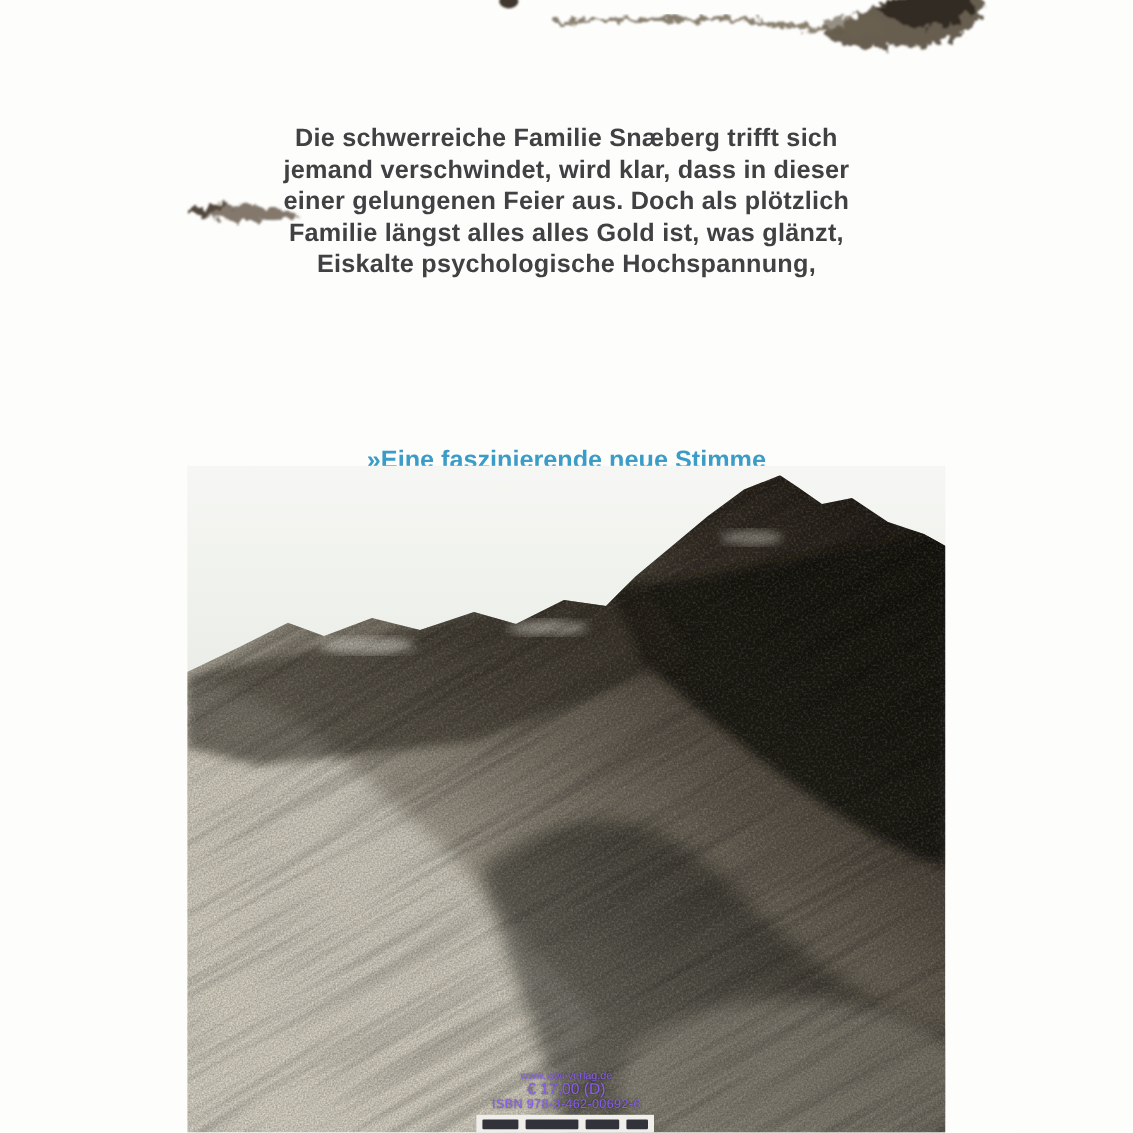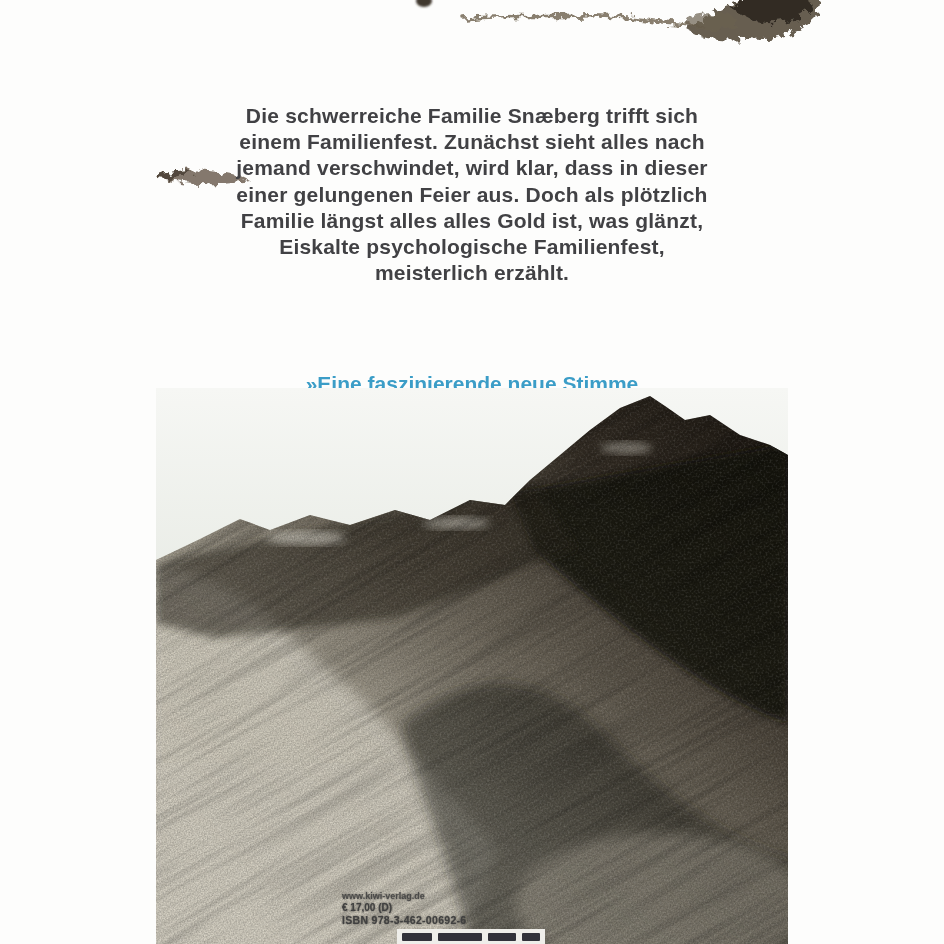--- a/index.html
+++ b/index.html
@@ -30,25 +30,25 @@
     font-size:18px;font-weight:bold;letter-spacing:2.6px;
     color:#3596c0;
   }
   
   .photo{
     position:absolute;left:156px;top:388px;width:632px;height:556px;
   }
   
   .imprint{
     position:absolute;left:342px;top:891px;width:260px;
-    color:#404040;font-weight:bold;
+    text-align:center;color:#8b5cf6;font-weight:normal;
     text-shadow:0 0 2px rgba(0,0,0,.6);
   }
   .imprint .site{font-size:9px;line-height:11px;opacity:.9;}
-  .imprint .price{font-size:10px;line-height:12px;}
+  .imprint .price{font-size:13px;line-height:12px;}
   .imprint .isbn{font-size:10.5px;line-height:12px;letter-spacing:.3px;}
   .series-box{
     position:absolute;left:397px;top:929px;width:148px;height:15px;
     background:#efeeea;display:flex;align-items:flex-start;
     justify-content:center;gap:6px;padding-top:4px;box-sizing:border-box;
   }
   .series-box i{display:block;height:8px;background:#32323a;border-radius:1px;}
   
   .ink{position:absolute;left:0;top:0;}
 </style>
@@ -79,26 +79,24 @@
 
   <svg class="ink" width="944" height="944" viewBox="0 0 944 944" style="pointer-events:none">
     <g filter="url(#rough)">
       <path d="M156,177 C180,167 208,168 232,174 C240,176 246,179 250,181 C230,184 200,186 178,182 C166,180 158,179 156,177 Z" fill="#6e6253" opacity="0.85"></path>
       <path d="M156,177 C166,171 180,170 192,172 C180,178 168,180 158,179 Z" fill="#4e4437" opacity="0.9"></path>
     </g>
   </svg>
 
   <div class="blurb">
     <div>Die schwerreiche Familie Snæberg trifft sich</div>
-    <div>einem Familienfest. Zunächst sieht alles nach</div>
     <div>jemand verschwindet, wird klar, dass in dieser</div>
     <div>einer gelungenen Feier aus. Doch als plötzlich</div>
     <div>Familie längst alles alles Gold ist, was glänzt,</div>
-    <div>Eiskalte psychologische Familienfest,</div>
-    <div>meisterlich erzählt.</div>
+    <div>Eiskalte psychologische Hochspannung,</div>
   </div>
 
   <div class="quote">
     <div>»Eine faszinierende neue Stimme</div>
     <div>in der isländischen Krimiliteratur.«</div>
   </div>
   <div class="quote-attrib">YRSA SIGURÐARDÓTTIR</div>
 
   <svg class="photo" viewBox="0 0 632 556">
     <defs>

